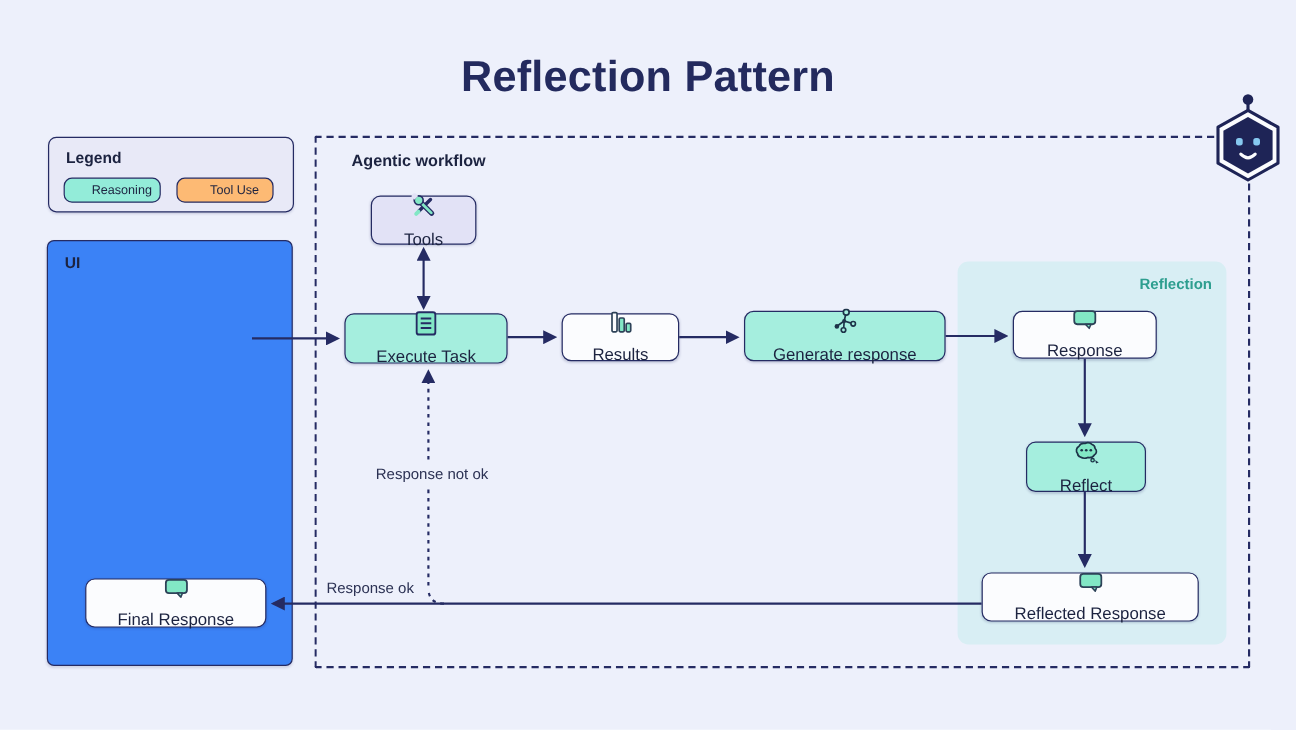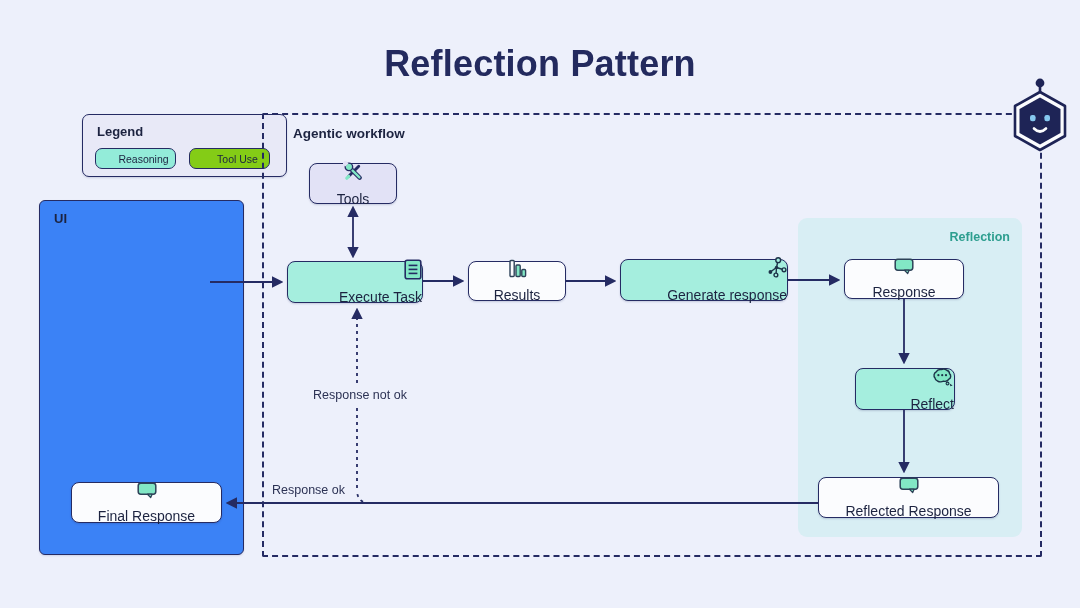--- a/index.html
+++ b/index.html
@@ -6,46 +6,46 @@
   body{font-family:"Liberation Sans", sans-serif;}
   #canvas{position:relative;width:1080px;height:608px;background:#edf0fb;overflow:hidden;}
 
   
   #page-title{position:absolute;top:43px;left:0;width:100%;text-align:center;
     font-size:36px;font-weight:700;color:#232a5e;letter-spacing:.2px;z-index:6;}
 
   
   .panel{position:absolute;border:1.6px solid #252b63;box-sizing:border-box;}
   #legend-box{left:40px;top:114px;width:205px;height:63px;border-radius:7px;
-    background:#e8e9f7;z-index:1;box-shadow:0 1px 2px rgba(37,43,99,.18);margin-left:42px;}
+    background:#e8e9f7;z-index:1;box-shadow:0 1px 2px rgba(37,43,99,.18);}
   #ui-box{left:39px;top:200px;width:205px;height:355px;border-radius:6px;
     background:#3b82f6;z-index:1;box-shadow:0 1px 2px rgba(37,43,99,.14);}
   #workflow-box{left:262px;top:113px;width:780px;height:444px;border-style:dashed;
     border-width:2px;border-radius:2px;background:transparent;z-index:1;}
   #reflection-panel{left:798px;top:218px;width:224px;height:319px;border:none;
     border-radius:9px;background:#d8eef4;z-index:1;}
 
   .panel-title{position:absolute;font-weight:700;font-size:13px;color:#1c2340;}
   #legend-title{left:14px;top:9px;}
   #ui-title{left:14px;top:10px;}
   #workflow-title{left:29px;top:11px;font-size:13.5px;}
   #reflection-title{right:12px;top:12px;color:#2d9e8f;font-size:12.5px;}
 
   
   .pill{position:absolute;top:33px;width:81px;height:21px;border:1.4px solid #252b63;
     border-radius:7px;display:flex;align-items:center;justify-content:center;
     font-size:10.5px;color:#1c2340;box-sizing:border-box;padding-left:16px;}
   #pill-reasoning{left:12px;background:#93ecd9;}
-  #pill-tooluse{left:106px;background:#84cc16;}
+  #pill-tooluse{left:106px;background:#fdba74;}
 
   
   .node{position:absolute;display:flex;align-items:center;justify-content:center;gap:9px;
     border:1.6px solid #252b63;border-radius:8px;background:#fbfcfe;color:#1c2340;
     font-size:14px;box-sizing:border-box;z-index:4;box-shadow:0 1px 2px rgba(37,43,99,.2);flex-direction:column;}
-  .node.teal{background:#a5eede;align-items:flex-end;}
+  .node.teal{background:#a5eede;}
   .node.lav{background:#e2e2f6;}
   .node .ic{display:flex;align-items:center;}
 
   
   #edges{position:absolute;left:0;top:0;z-index:3;pointer-events:none;}
   .edge{stroke:#252b63;stroke-width:1.8;fill:none;}
   .edge.dash{stroke-dasharray:3 4;}
 
   
   .edge-label{position:absolute;font-size:12.5px;color:#2c3254;z-index:5;}

